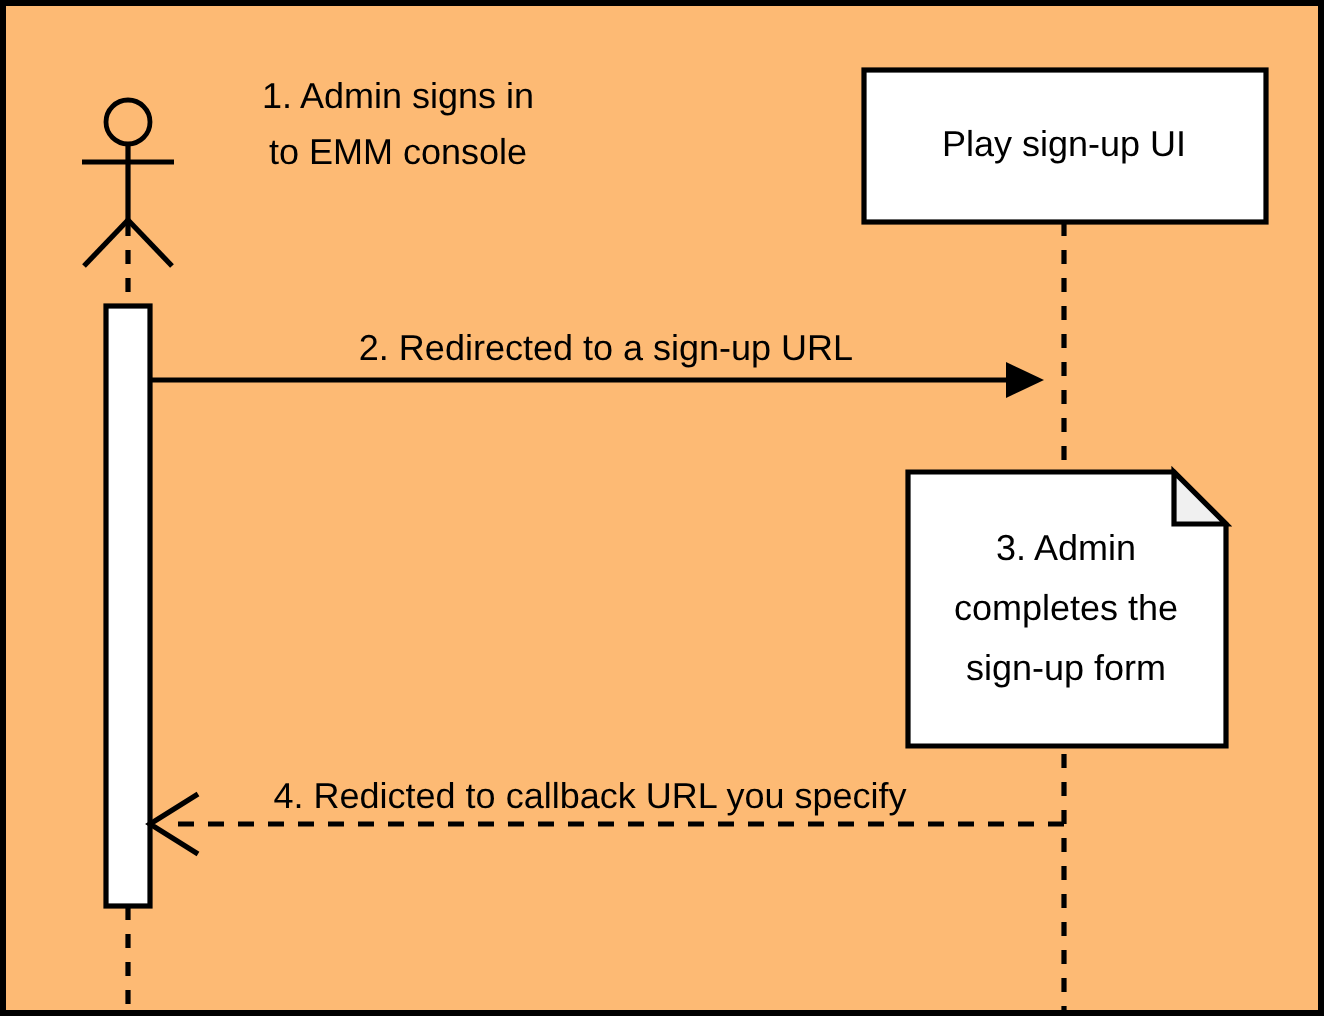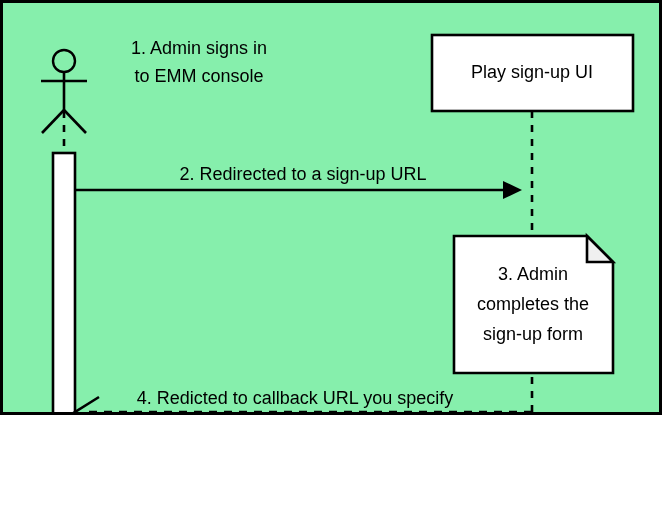--- a/index.html
+++ b/index.html
@@ -7,22 +7,22 @@
     margin: 0;
     padding: 0;
     background: #ffffff;
   }
   body {
     font-family: "Liberation Sans", sans-serif;
   }
   #canvas {
     position: relative;
     width: 662px;
-    height: 415px;
-    background: #86efac;
+    height: 508px;
+    background: #fdba74;
     box-sizing: border-box;
     border: 3px solid #000000;
     overflow: hidden;
   }
   #diagram-svg {
     position: absolute;
     left: 0;
     top: 0;
     width: 662px;
     height: 512px;

